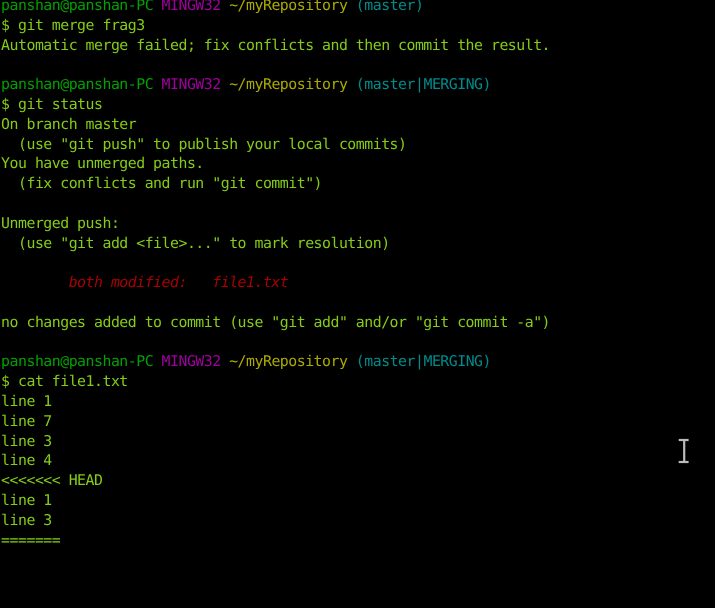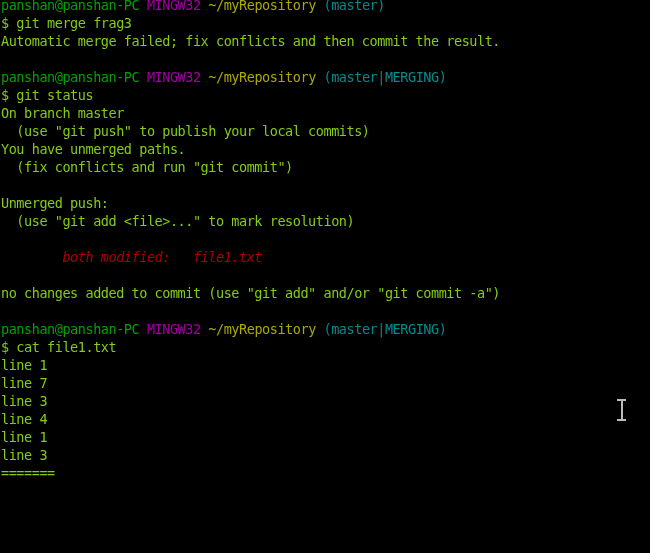--- a/index.html
+++ b/index.html
@@ -119,20 +119,21 @@
 
   <div class="blank"></div>
 
   <div class="term-line"><span class="c-green">panshan@panshan-PC</span><span class="c-default"> </span><span class="c-magenta">MINGW32</span><span class="c-default"> </span><span class="c-yellow">~/myRepository</span><span class="c-default"> </span><span class="c-cyan">(master|MERGING)</span></div>
 
   <div class="term-line c-default">$ cat file1.txt</div>
   <div class="term-line c-default">line 1</div>
   <div class="term-line c-default">line 7</div>
   <div class="term-line c-default">line 3</div>
   <div class="term-line c-default">line 4</div>
+  <div class="term-line c-default">&lt;&lt;&lt;&lt;&lt;&lt;&lt; HEAD</div>
   <div class="term-line c-default">line 1</div>
   <div class="term-line c-default">line 3</div>
   <div class="term-line c-default">=======</div>
 
   <div id="mouse-cursor">
     <div class="ibeam-top"></div>
     <div class="ibeam-stem"></div>
     <div class="ibeam-bottom"></div>
   </div>
 

